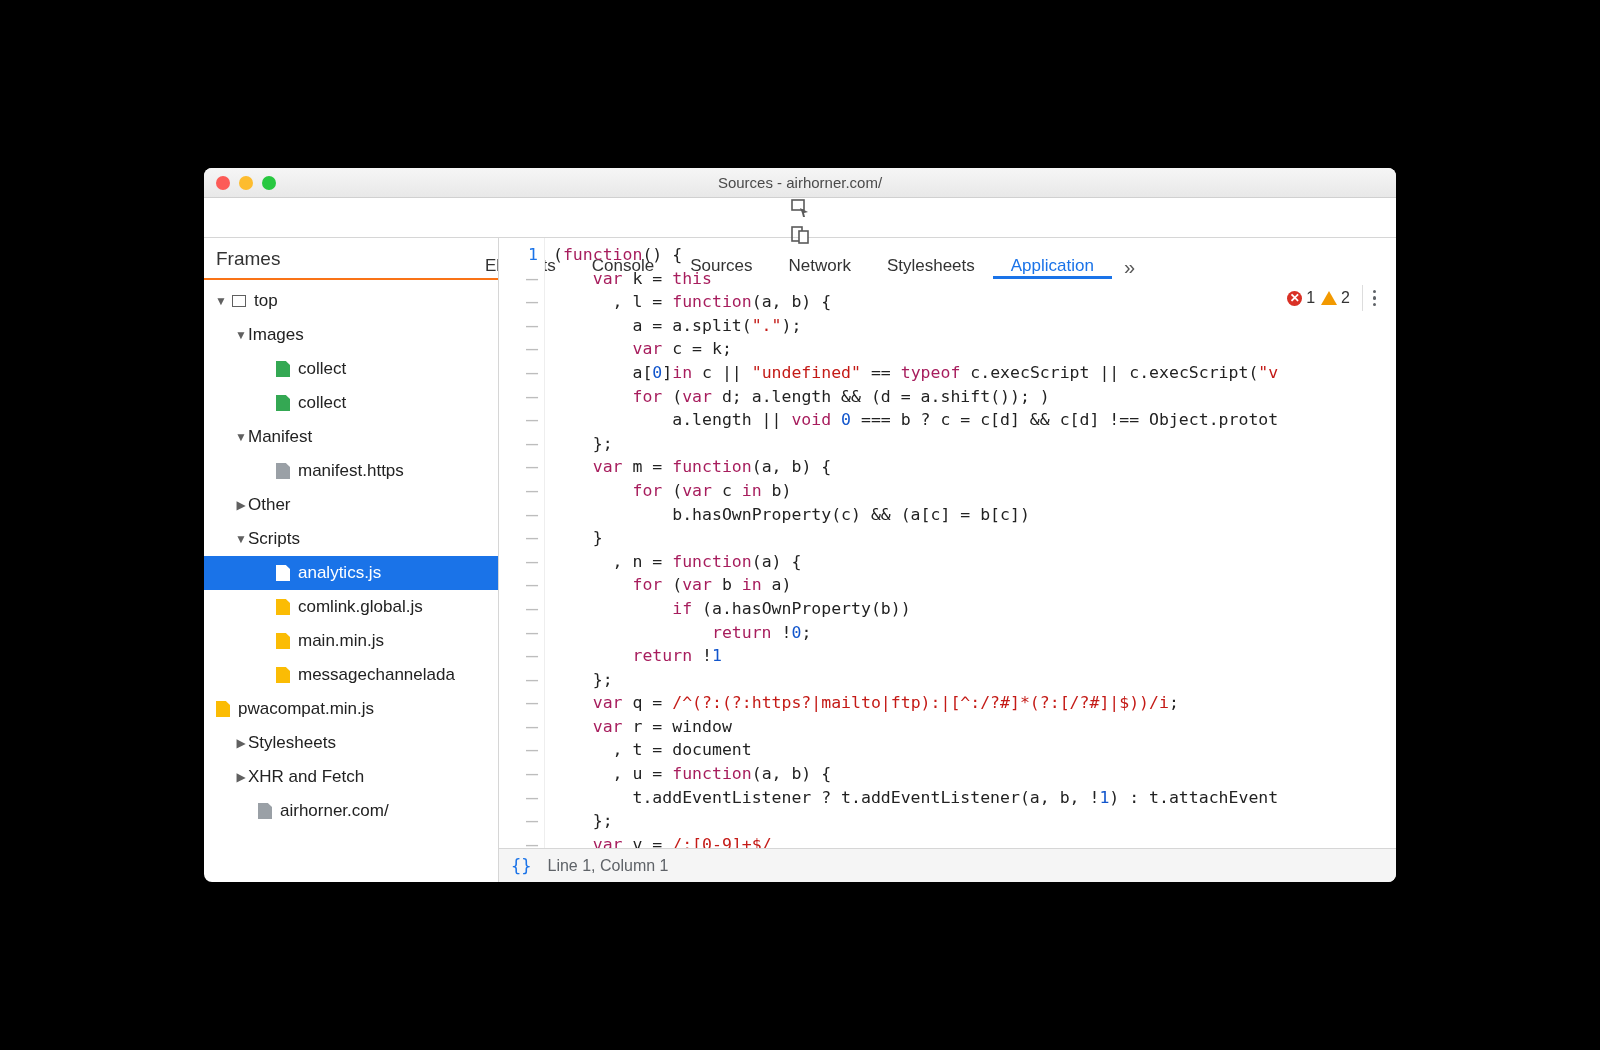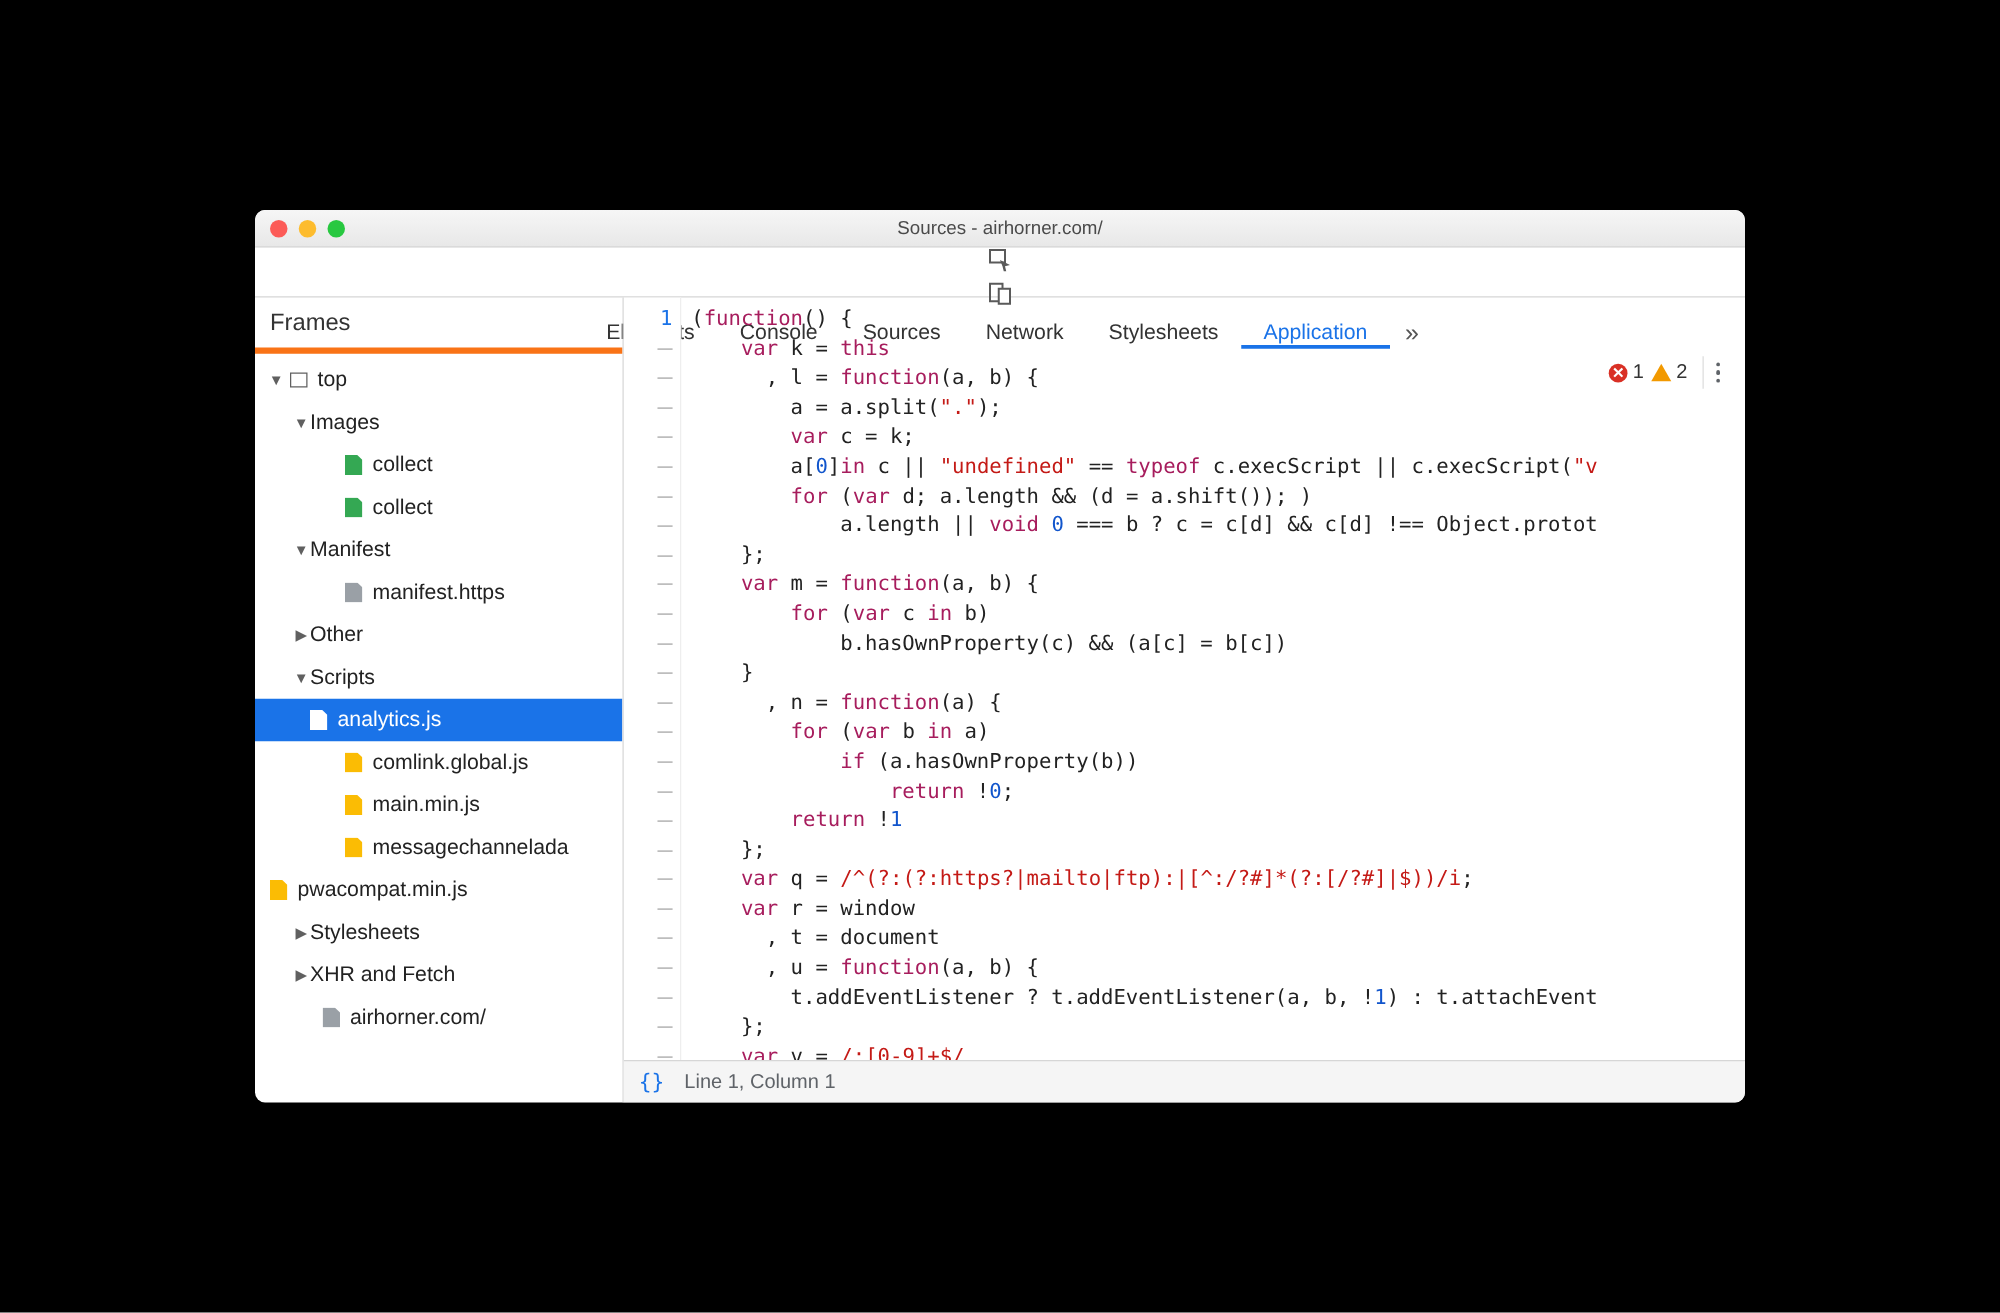--- a/index.html
+++ b/index.html
@@ -49,21 +49,21 @@
   .tab.active { color:#1a73e8; border-bottom-color:#1a73e8; }
   .overflow { padding:0 12px; font-size:20px; color:#555; display:flex; align-items:center; cursor:pointer; }
   .right { margin-left:auto; display:flex; align-items:center; gap:6px; }
   .badge { display:flex; align-items:center; gap:4px; font-size:16px; color:#333; }
   .errdot{ width:15px; height:15px; border-radius:50%; background:#d93025; color:#fff; font-size:12px; display:flex; align-items:center; justify-content:center; font-weight:bold; }
   .warntri{ width:0; height:0; border-left:8px solid transparent; border-right:8px solid transparent; border-bottom:14px solid #f29900; position:relative; }
   .kebab { width:24px; display:flex; flex-direction:column; gap:3px; align-items:center; justify-content:center; cursor:pointer; padding:4px; margin-left:6px; border-left:1px solid #ddd; height:26px; }
   .kebab span{width:3.5px;height:3.5px;background:#5f6368;border-radius:50%;}
   .body { flex:1; display:flex; min-height:0; }
   .sidebar { width:295px; border-right:1px solid #d6d6d6; display:flex; flex-direction:column; font-size:17px; color:#222; overflow:hidden; }
-  .side-head { padding:10px 12px 8px; font-size:19px; color:#333; border-bottom:5px solid #f97316; }
+  .side-head { padding:10px 12px 8px; font-size:19px; color:#333; border-bottom:2px solid #f97316; }
   .tree { flex:1; overflow:auto; padding-top:4px; }
   .node { display:flex; align-items:center; height:34px; padding-left:8px; cursor:pointer; white-space:nowrap; overflow:hidden; text-overflow:ellipsis; }
   .node.sel { background:#1a73e8; color:#fff; }
   .arrow { width:14px; font-size:12px; color:#606060; display:inline-block; text-align:center; }
   .nicon { width:18px; height:18px; margin:0 6px 0 2px; display:inline-flex; align-items:center; justify-content:center; }
   .frame-icon{ width:14px;height:12px;border:1.7px solid #606060; }
   .img-icon{ width:14px;height:16px;background:#34a853; clip-path: polygon(0 0, 70% 0, 100% 25%, 100% 100%, 0 100%); position:relative; }
   .doc-icon{ width:14px;height:16px;background:#9aa0a6; clip-path: polygon(0 0, 70% 0, 100% 25%, 100% 100%, 0 100%); }
   .doc-icon.sel{ background:#fff; }
   .js-icon{ width:14px;height:16px;background:#fbbc04; clip-path: polygon(0 0, 70% 0, 100% 25%, 100% 100%, 0 100%); }
@@ -176,21 +176,21 @@
 
         <div class="node" style="padding-left:30px">
           <span class="arrow">▶</span>
           <span>Other</span>
         </div>
 
         <div class="node" style="padding-left:30px">
           <span class="arrow">▼</span>
           <span>Scripts</span>
         </div>
-        <div class="node sel" style="padding-left:40px">
+        <div class="node sel" style="padding-left:68px">
           <span class="nicon">
               <span class="doc-icon sel"></span>
             </span>
           <span>analytics.js</span>
         </div>
         <div class="node" style="padding-left:68px">
           <span class="nicon">
               <span class="js-icon"></span>
             </span>
           <span>comlink.global.js</span>

